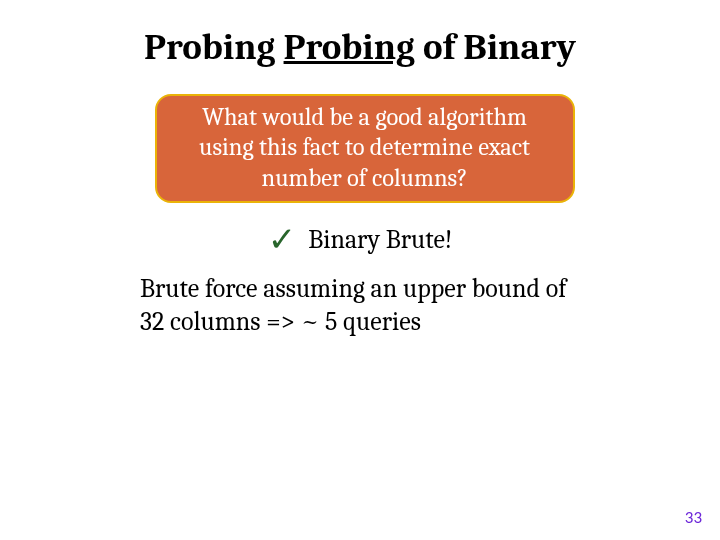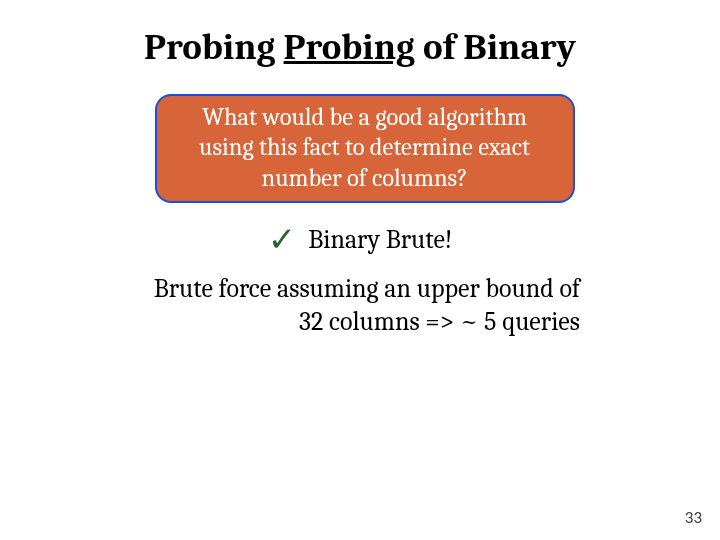--- a/index.html
+++ b/index.html
@@ -5,35 +5,35 @@
   * { margin: 0; padding: 0; box-sizing: border-box; }
   html, body { width: 720px; height: 540px; background: #fff; font-family: "Cambria", "Georgia", "Times New Roman", serif; color: #000; }
   .slide { position: relative; width: 720px; height: 540px; padding: 24px 40px 20px 40px; }
   .title { font-size: 37px; text-align: center; margin-top: 2px; }
   .title .u { text-decoration: underline; }
   .desc { font-size: 26px; margin-top: 24px; line-height: 1.28; }
   .desc .k { text-decoration: underline; }
   .callout-wrap { display: flex; justify-content: center; margin-top: 26px; }
   .callout {
     background: #d8653a; 
-    border: 2px solid #1d4ed8;
+    border: 2px solid #eab308;
     border-radius: 16px;
     color: #fff;
     font-size: 24.5px;
     line-height: 1.24;
     text-align: center;
     padding: 6px 20px 8px 20px;
     width: 420px;
     margin-left: 9px;
   }
   .answer-wrap { display: flex; justify-content: center; align-items: center; margin-top: 20px; gap: 12px; }
   .check { color: #28652c; font-size: 34px; line-height: 1; }
   .answer { font-size: 26px; }
-  .note { font-size: 26px; text-align: right; margin: 16px auto 0 auto; width: 440px; line-height: 1.28; }
-  .pagenum { position: absolute; right: 18px; bottom: 12px; color: #404040; font-size: 17px; font-family: "Calibri","Segoe UI",sans-serif; }
+  .note { font-size: 26px; text-align: left; margin: 16px auto 0 auto; width: 440px; line-height: 1.28; }
+  .pagenum { position: absolute; right: 18px; bottom: 12px; color: #6d28d9; font-size: 17px; font-family: "Calibri","Segoe UI",sans-serif; }
 </style>
 </head>
 <body>
 
 <div class="slide">
 
   <h1 class="title">
     <span>Probing </span><span class="u">Probing</span><span> of Binary</span>
   </h1>
 

